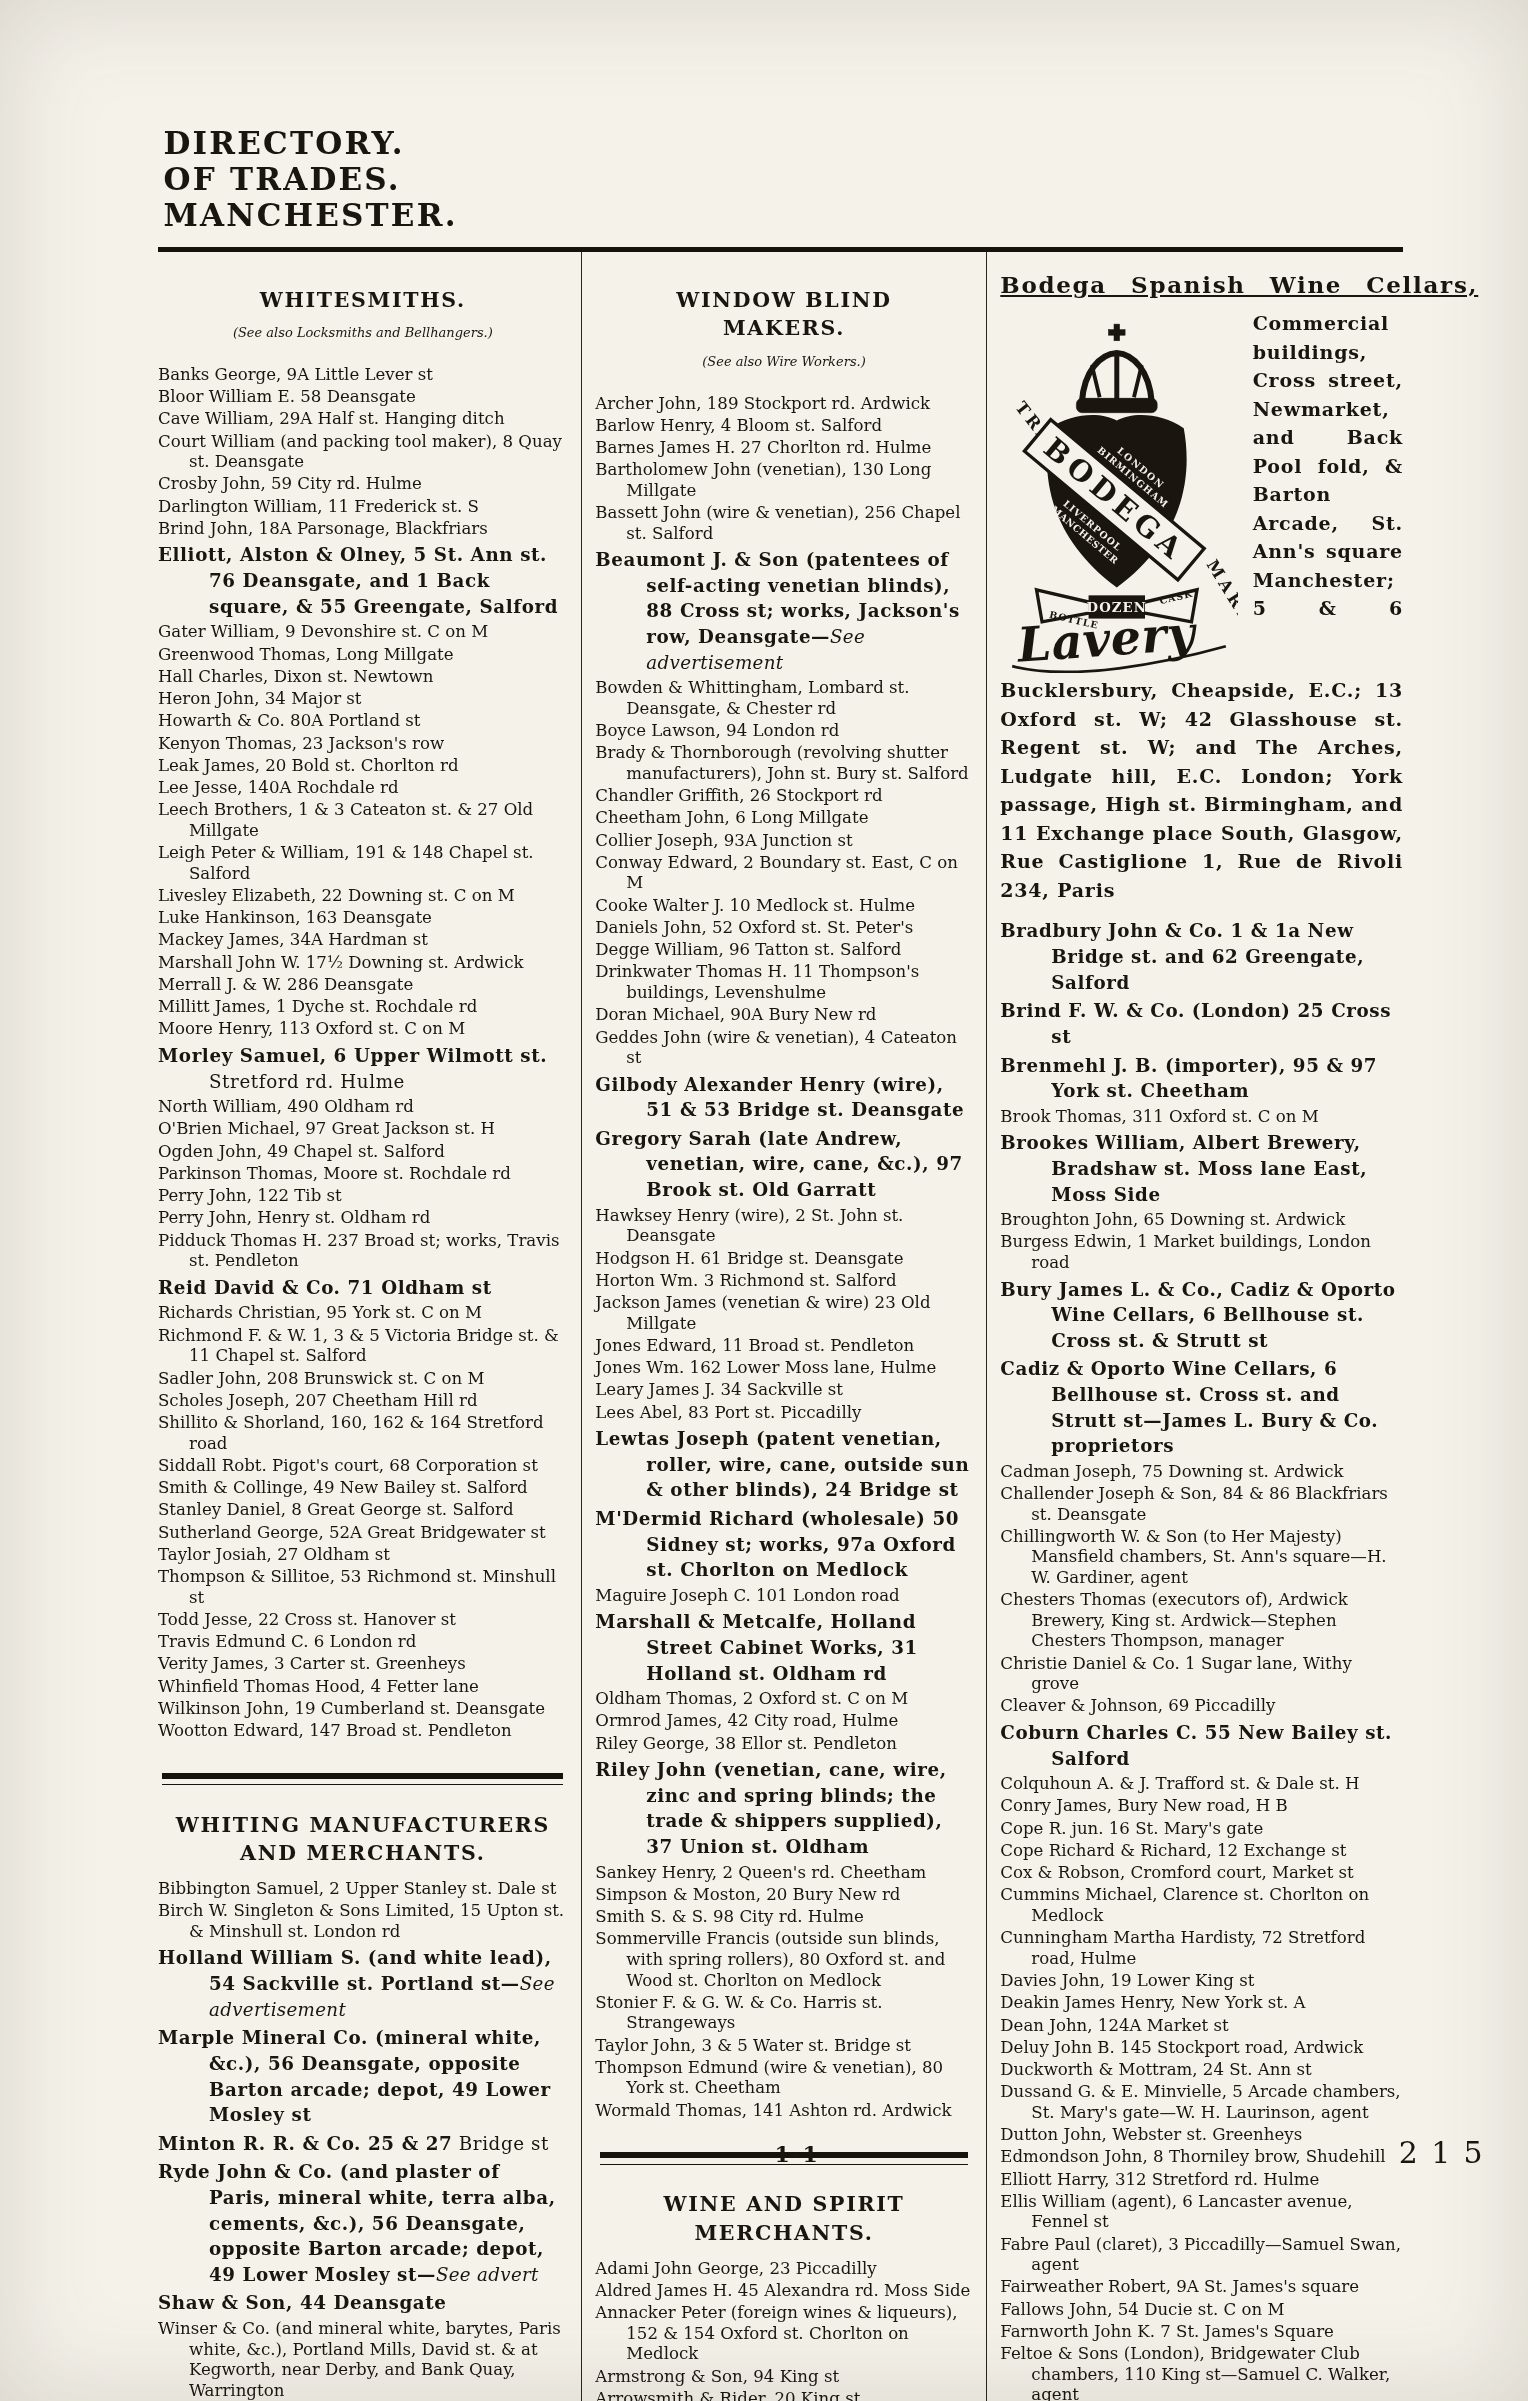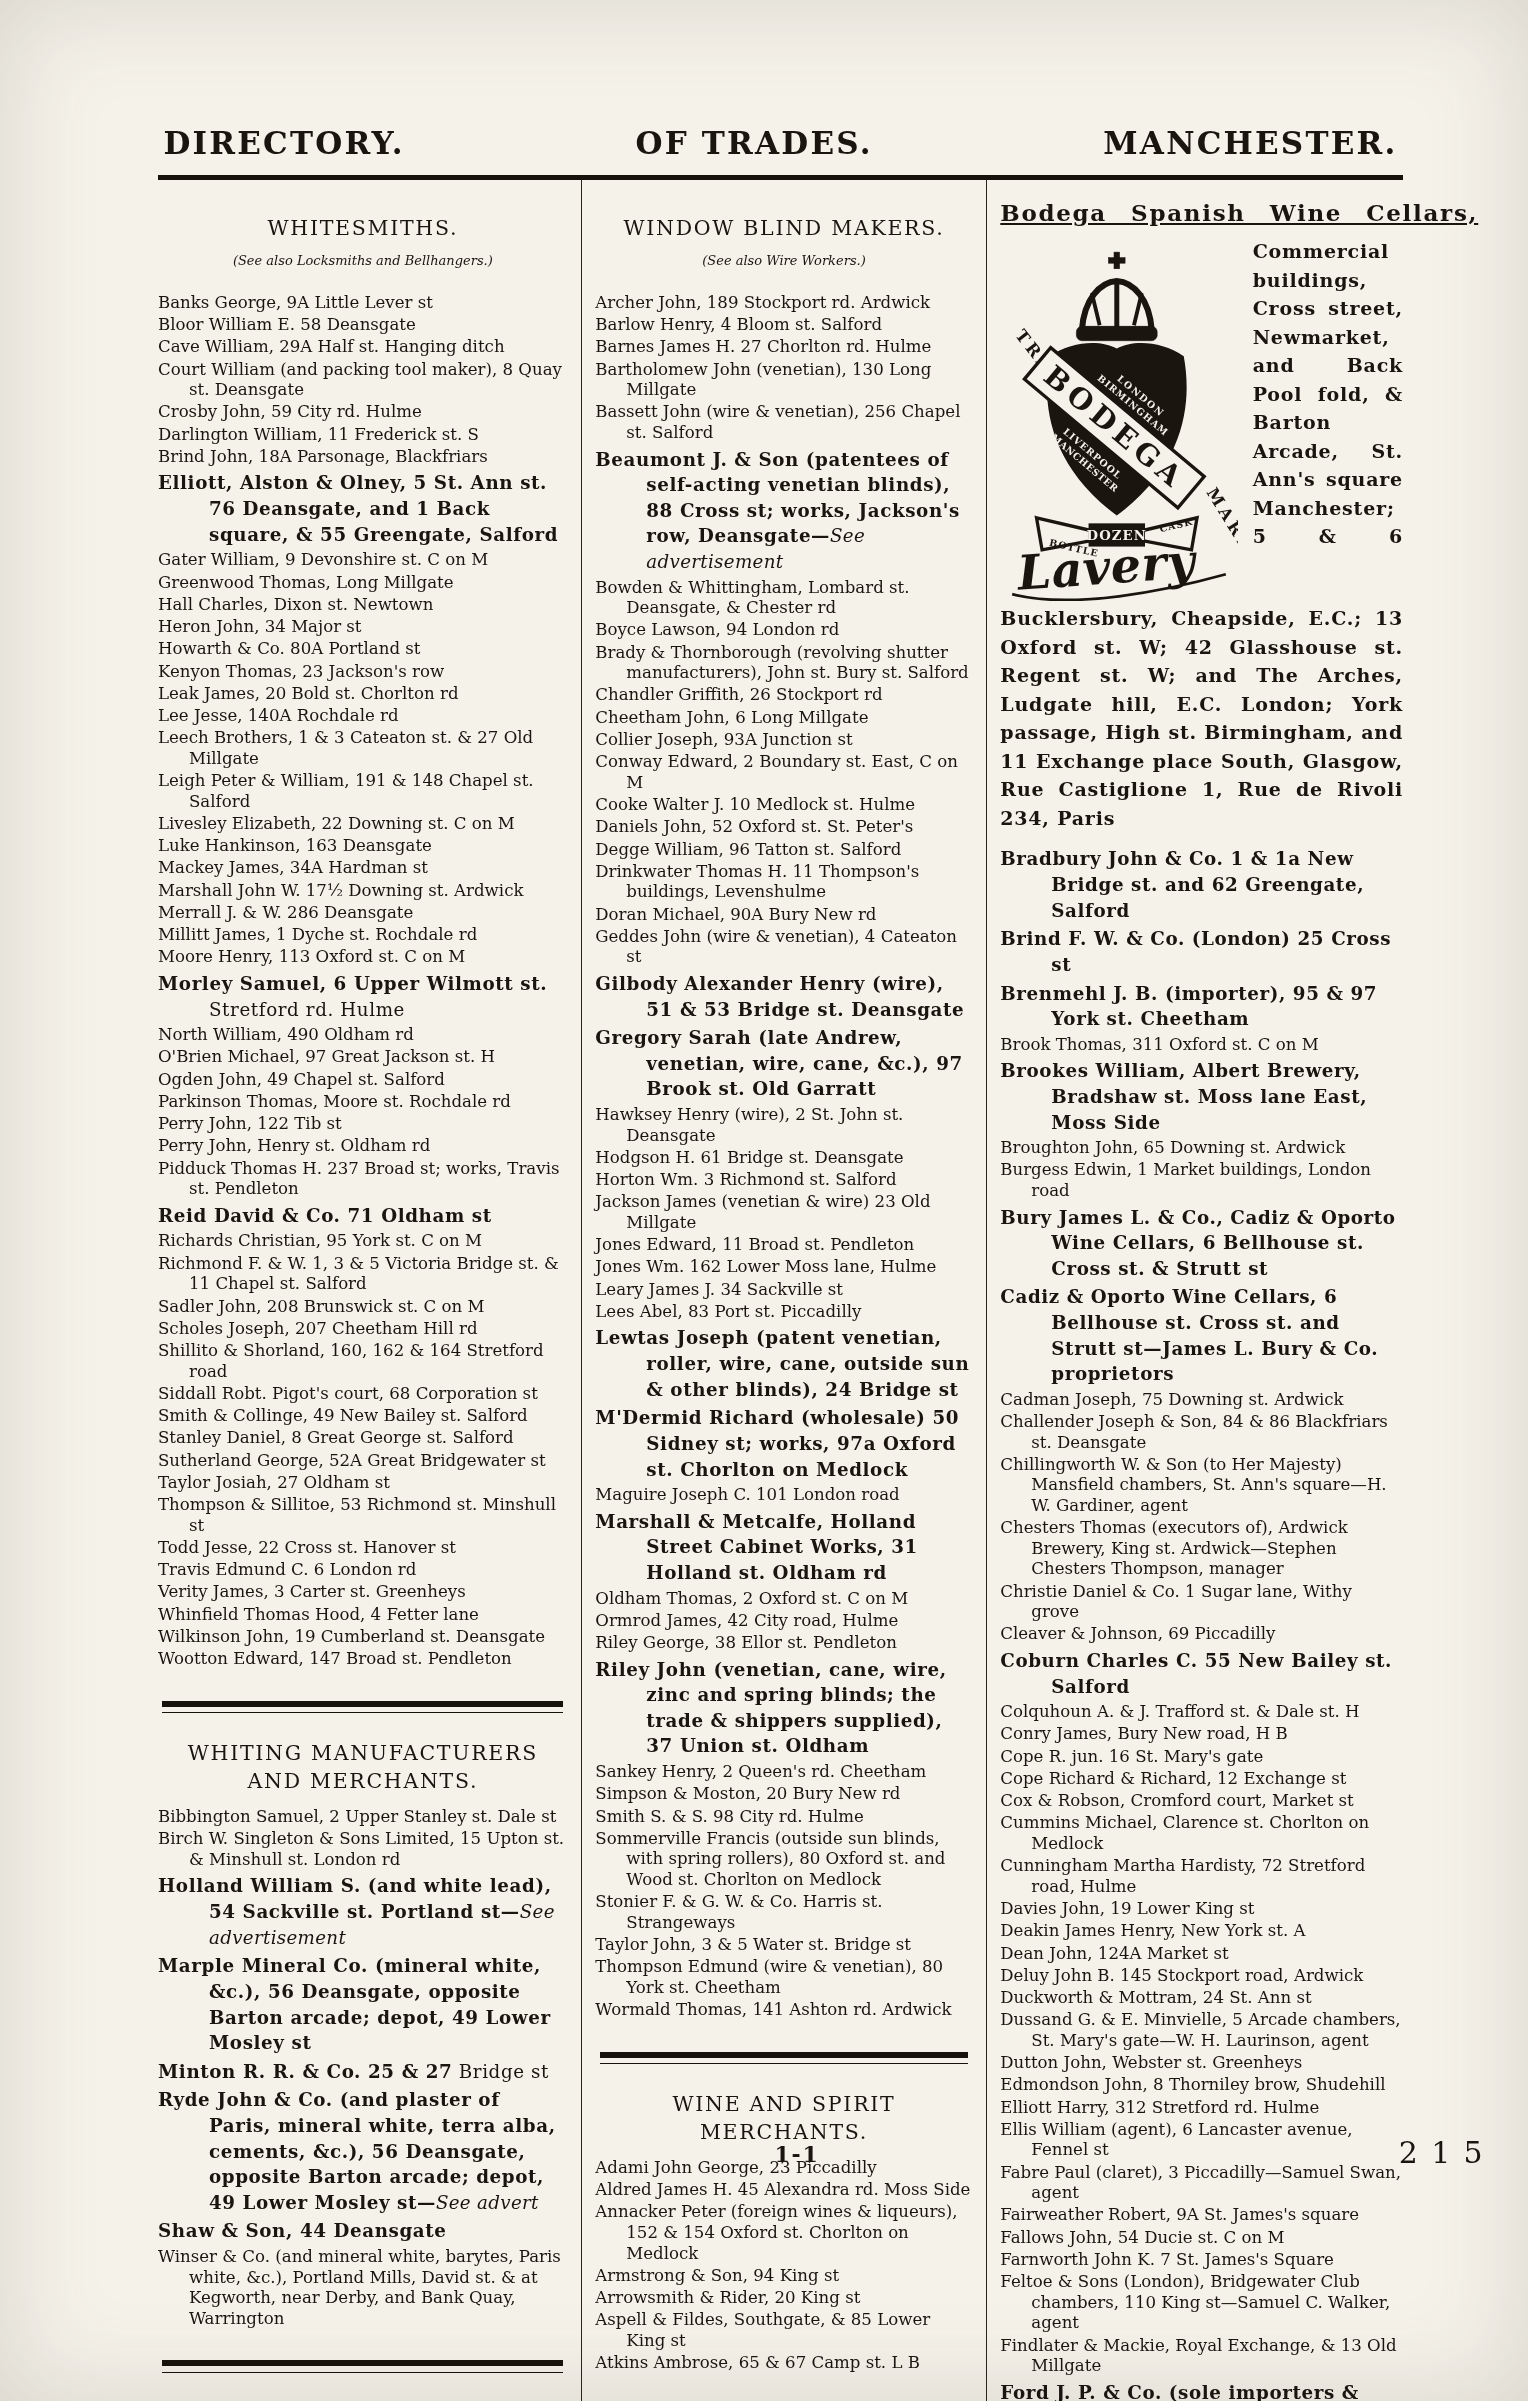--- a/index.html
+++ b/index.html
@@ -10,28 +10,28 @@
     background:#f5f2ea;
     color:#1b1510;
     font-family:"DejaVu Serif", serif;
     box-sizing:border-box;
     padding:125px 0 0 158px;
     overflow:hidden;
     box-shadow:inset 0 0 100px rgba(90,80,60,.18);
   }
   .content{width:1245px;}
   .hdr{display:flex;justify-content:space-between;align-items:baseline;
-       font-weight:bold;font-size:31px;letter-spacing:2.2px;padding:0 5.5px;}
+       font-weight:bold;font-size:31px;letter-spacing:2.2px;padding:0 5.5px;flex-direction:column;}
   .hdr-rule{border-top:5px solid #17120c;margin-top:14.4px;}
   .cols{display:flex;align-items:stretch;}
   .col{box-sizing:border-box;padding-top:19px;}
   .col-left{width:423px;padding-right:13.3px;}
   .col-mid{width:406px;border-left:1.7px solid #2a241c;border-right:1.7px solid #2a241c;padding-left:13.3px;padding-right:13.3px;}
   .col-right{width:416px;padding-left:13.3px;flex:1;}
-  .sec-title{font-weight:normal;text-align:center;font-size:20.5px;letter-spacing:1.7px;line-height:1.4;margin:14.4px 16.6px 11px;}
+  .sec-title{font-weight:bold;text-align:center;font-size:20.5px;letter-spacing:1.7px;line-height:1.4;margin:14.4px 16.6px 11px;}
   .crossref{font-style:italic;text-align:center;font-size:13px;margin:7.8px 0 24.4px;}
   .entries{font-size:16.6px;line-height:1.24;}
   .entry{padding-left:31px;text-indent:-31px;margin:1.7px 0;}
   .entry.display{font-size:18.3px;line-height:1.4;padding-left:51px;text-indent:-51px;letter-spacing:0.6px;margin:3px 0;}
   .entry .b{font-weight:bold;}
   .entry .i{font-style:italic;font-weight:normal;letter-spacing:0.3px;}
   .divider{border-top:6.1px solid #17120c;border-bottom:1.7px solid #17120c;height:5.5px;margin:31px 4.4px 25.5px;}
   
   .ad{font-weight:bold;margin-bottom:14.4px;}
   .ad-line1{font-size:23px;letter-spacing:1.7px;word-spacing:14.4px;white-space:nowrap;text-decoration:underline;}

